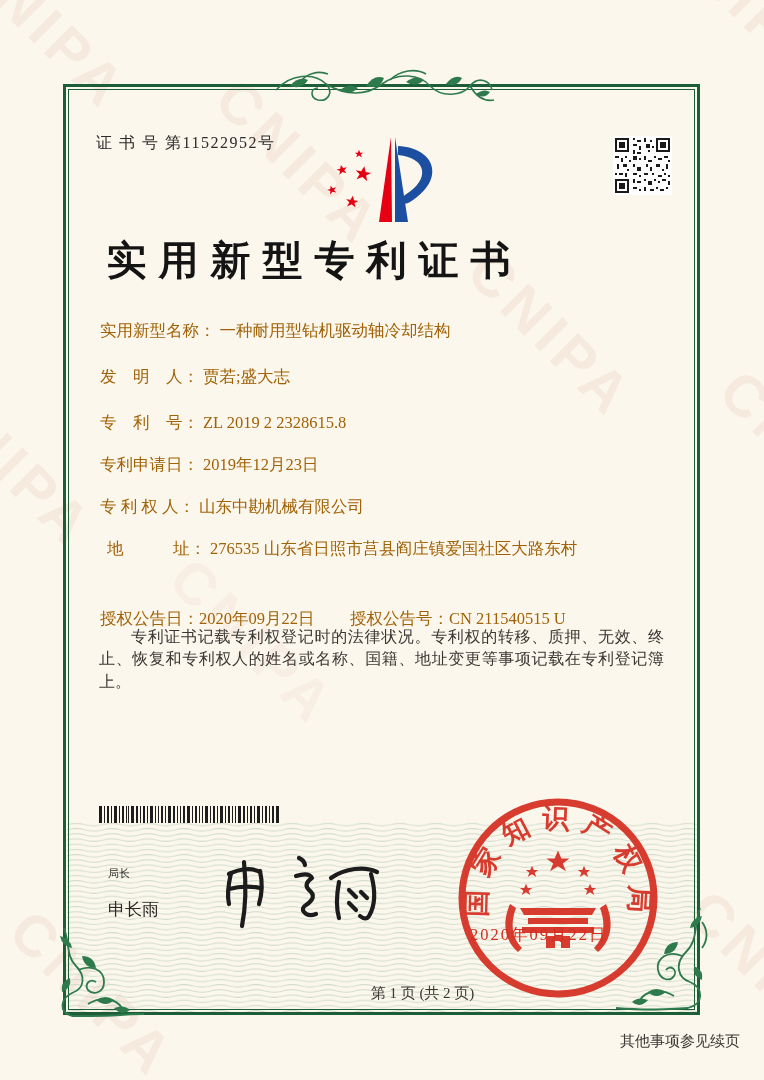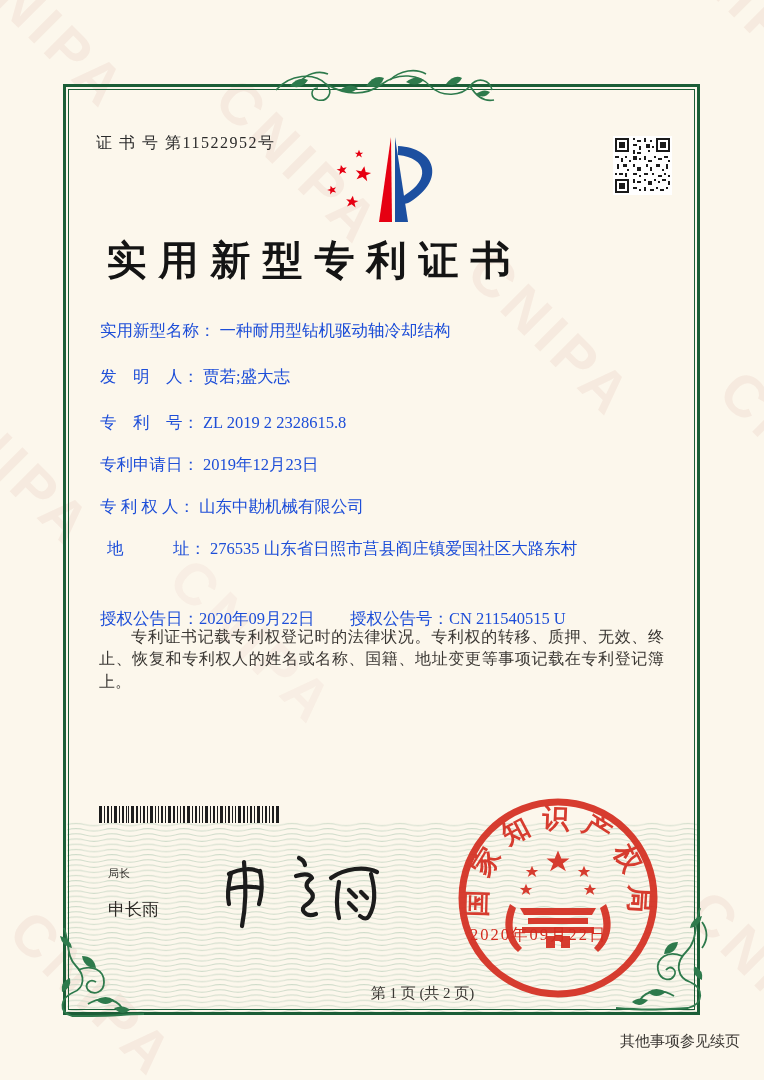--- a/index.html
+++ b/index.html
@@ -41,21 +41,21 @@
   .orn-br{left:612px;top:908px;}
   
   .certno{position:absolute;left:96px;top:133px;font-size:16px;letter-spacing:1.5px;color:#2b2b2b;}
   .logo{position:absolute;left:318px;top:128px;}
   .qr{position:absolute;left:613px;top:136px;width:59px;height:59px;background:#fff;}
   .title{
     position:absolute;left:0;top:233px;width:629px;text-align:center;
     font-size:40px;font-weight:bold;letter-spacing:12px;color:#141414;
   }
   
-  .field{position:absolute;left:100px;width:575px;font-size:16.5px;color:#1d4ed8;white-space:nowrap;}
+  .field{position:absolute;left:100px;width:575px;font-size:16.5px;color:#a16207;white-space:nowrap;}
   .f1{top:320px;}.f2{top:366px;}.f3{top:412px;}.f4{top:454px;}
   .f5{top:496px;}.f6{top:538px;white-space:normal;margin-left:7px;}
   .f7{top:580px;margin-top:28px;}
   .f7 .pair2{position:absolute;left:250px;top:0;}
   .field .lab{margin-right:4px;}
   
   .notice{
     position:absolute;left:99px;top:626px;width:565px;
     font-size:16px;line-height:22.3px;text-align:justify;color:#3a3733;
   }

